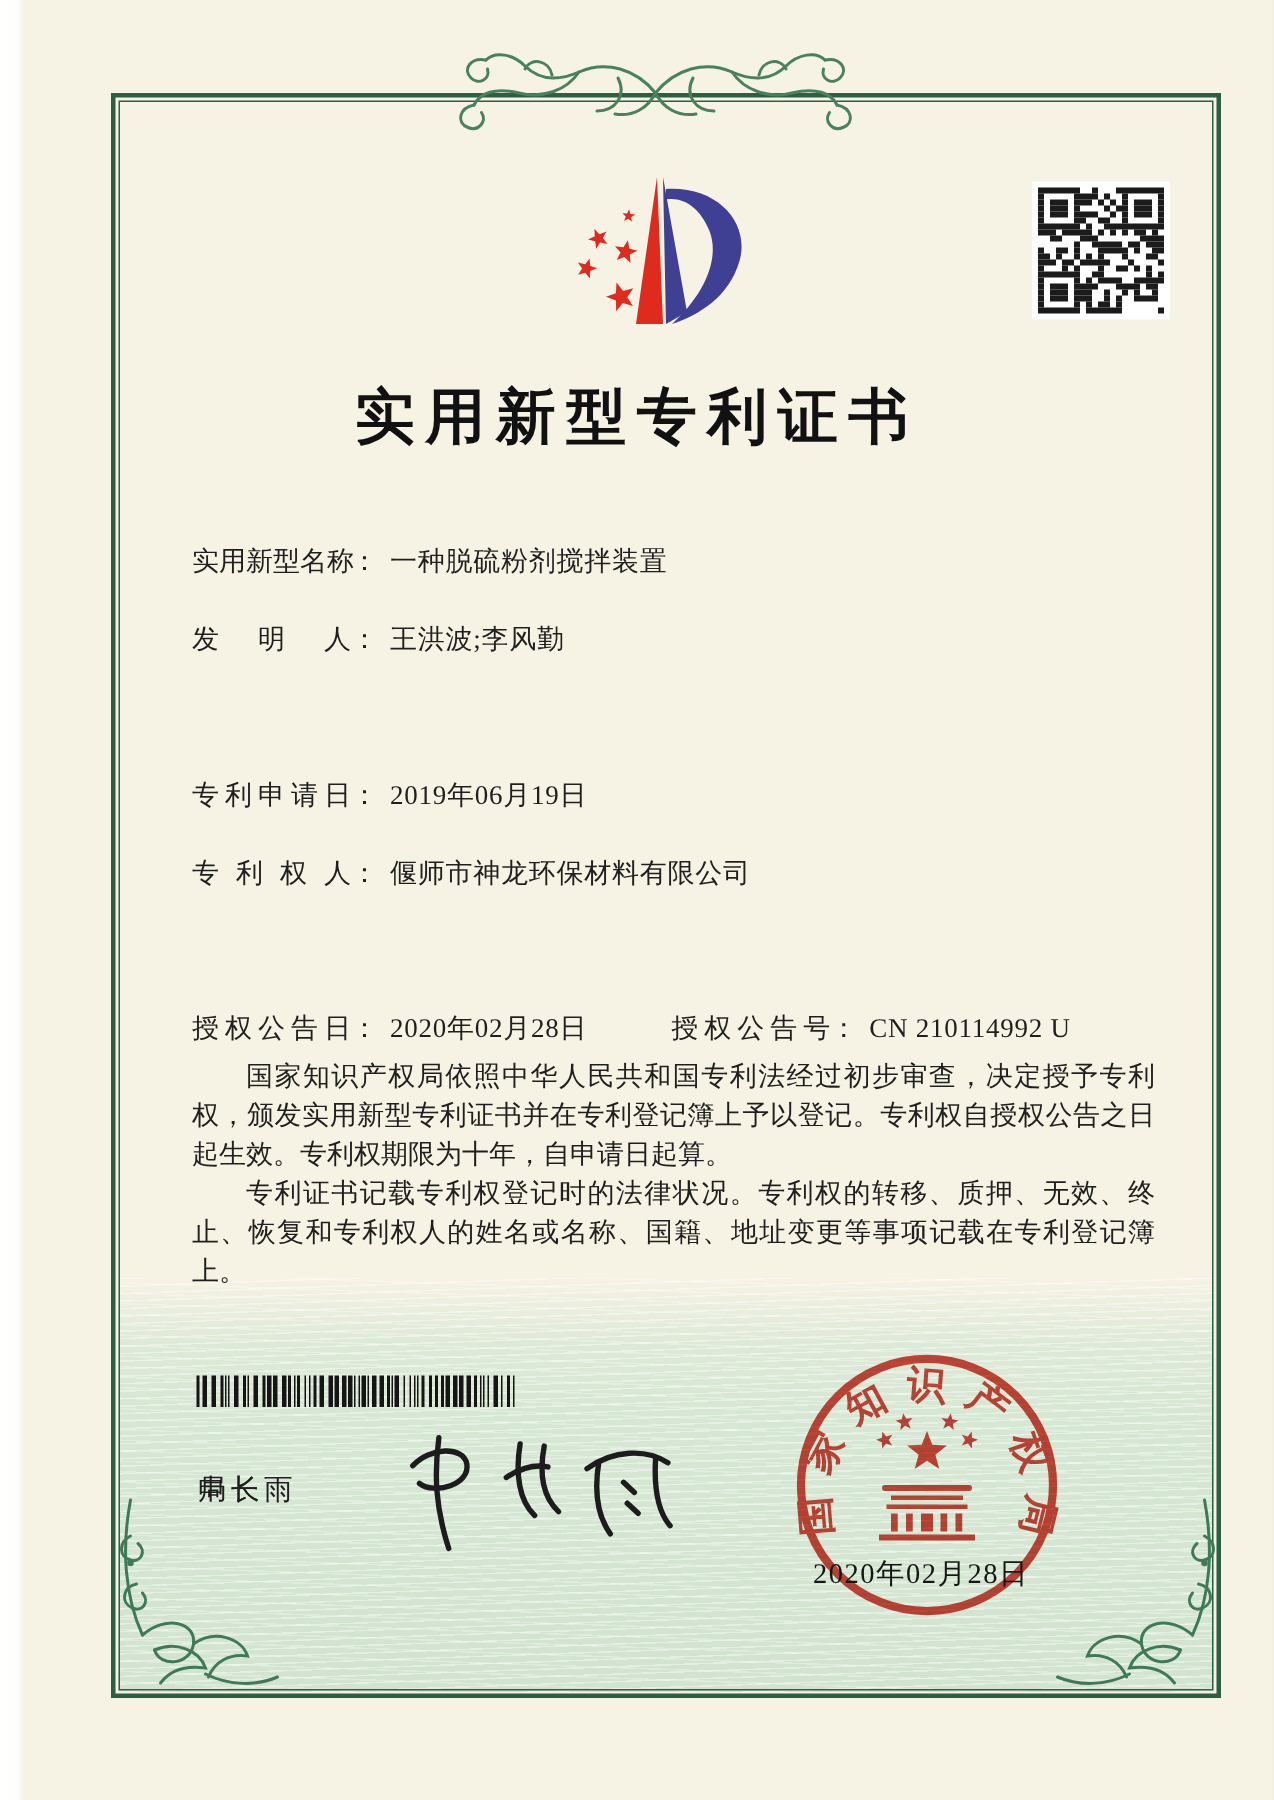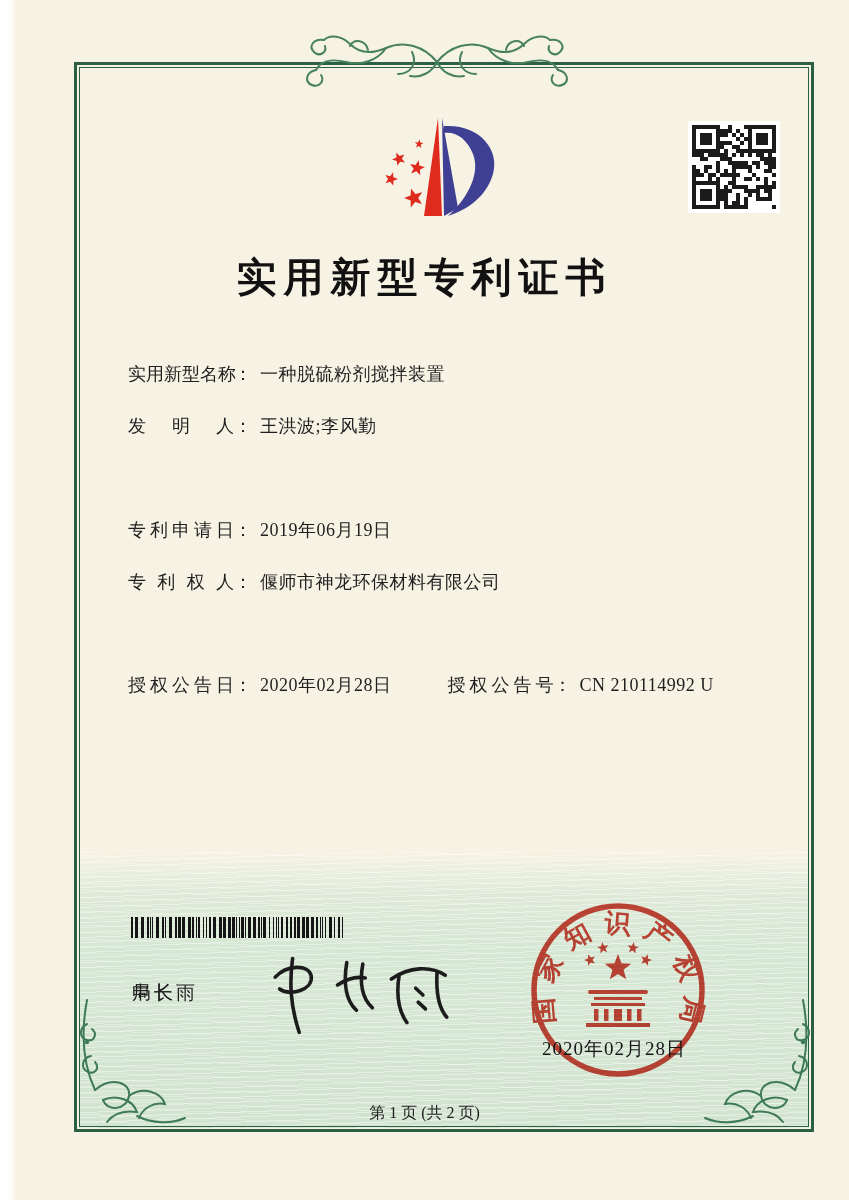--- a/index.html
+++ b/index.html
@@ -383,20 +383,24 @@
   <div class="row" style="top:518px">
     <span class="fl">专利申请日</span><span class="fc">：</span><span class="fv">2019年06月19日</span>
   </div>
   <div class="row" style="top:570px">
     <span class="fl">专利权人</span><span class="fc">：</span><span class="fv">偃师市神龙环保材料有限公司</span>
   </div>
   <div class="row" style="top:673px">
     <span class="fl">授权公告日</span><span class="fc">：</span><span class="fv">2020年02月28日</span><span class="pair2"><span class="fl">授权公告号</span><span class="fc">：</span><span class="fv">CN 210114992 U</span></span>
   </div>
 
+  <div class="notice">
+    <p>国家知识产权局依照中华人民共和国专利法经过初步审查，决定授予专利权，颁发实用新型专利证书并在专利登记簿上予以登记。专利权自授权公告之日起生效。专利权期限为十年，自申请日起算。</p>
+    <p>专利证书记载专利权登记时的法律状况。专利权的转移、质押、无效、终止、恢复和专利权人的姓名或名称、国籍、地址变更等事项记载在专利登记簿上。</p>
+  </div>
 
   <div class="barcode">
       <i style="width: 2px; background: rgb(21, 21, 21); margin-right: 2px;"></i>
       <i style="width: 3px; background: rgb(21, 21, 21); margin-right: 3px;"></i>
       <i style="width: 3px; background: rgb(21, 21, 21); margin-right: 3px;"></i>
       <i style="width: 2px; background: rgb(21, 21, 21); margin-right: 1px;"></i>
       <i style="width: 1px; background: rgb(21, 21, 21); margin-right: 1px;"></i>
       <i style="width: 1px; background: rgb(21, 21, 21); margin-right: 3px;"></i>
       <i style="width: 3px; background: rgb(21, 21, 21); margin-right: 3px;"></i>
       <i style="width: 2px; background: rgb(21, 21, 21); margin-right: 1px;"></i>
@@ -487,15 +491,14 @@
       <rect x="66" y="109" width="4.5" height="12"></rect>
       <rect x="76" y="109" width="4.5" height="12"></rect>
       <rect x="86" y="109" width="8" height="12"></rect>
       <rect x="99" y="109" width="4.5" height="12"></rect>
       <rect x="109" y="109" width="4.5" height="12"></rect>
       <rect x="58" y="123" width="64" height="4"></rect>
     </g>
   </svg>
   <div class="seal-date">2020年02月28日</div>
 
-  <div class="page-footer">第 1 页 (共 2 页)</div>
 
 </div>
 
 </body></html>

